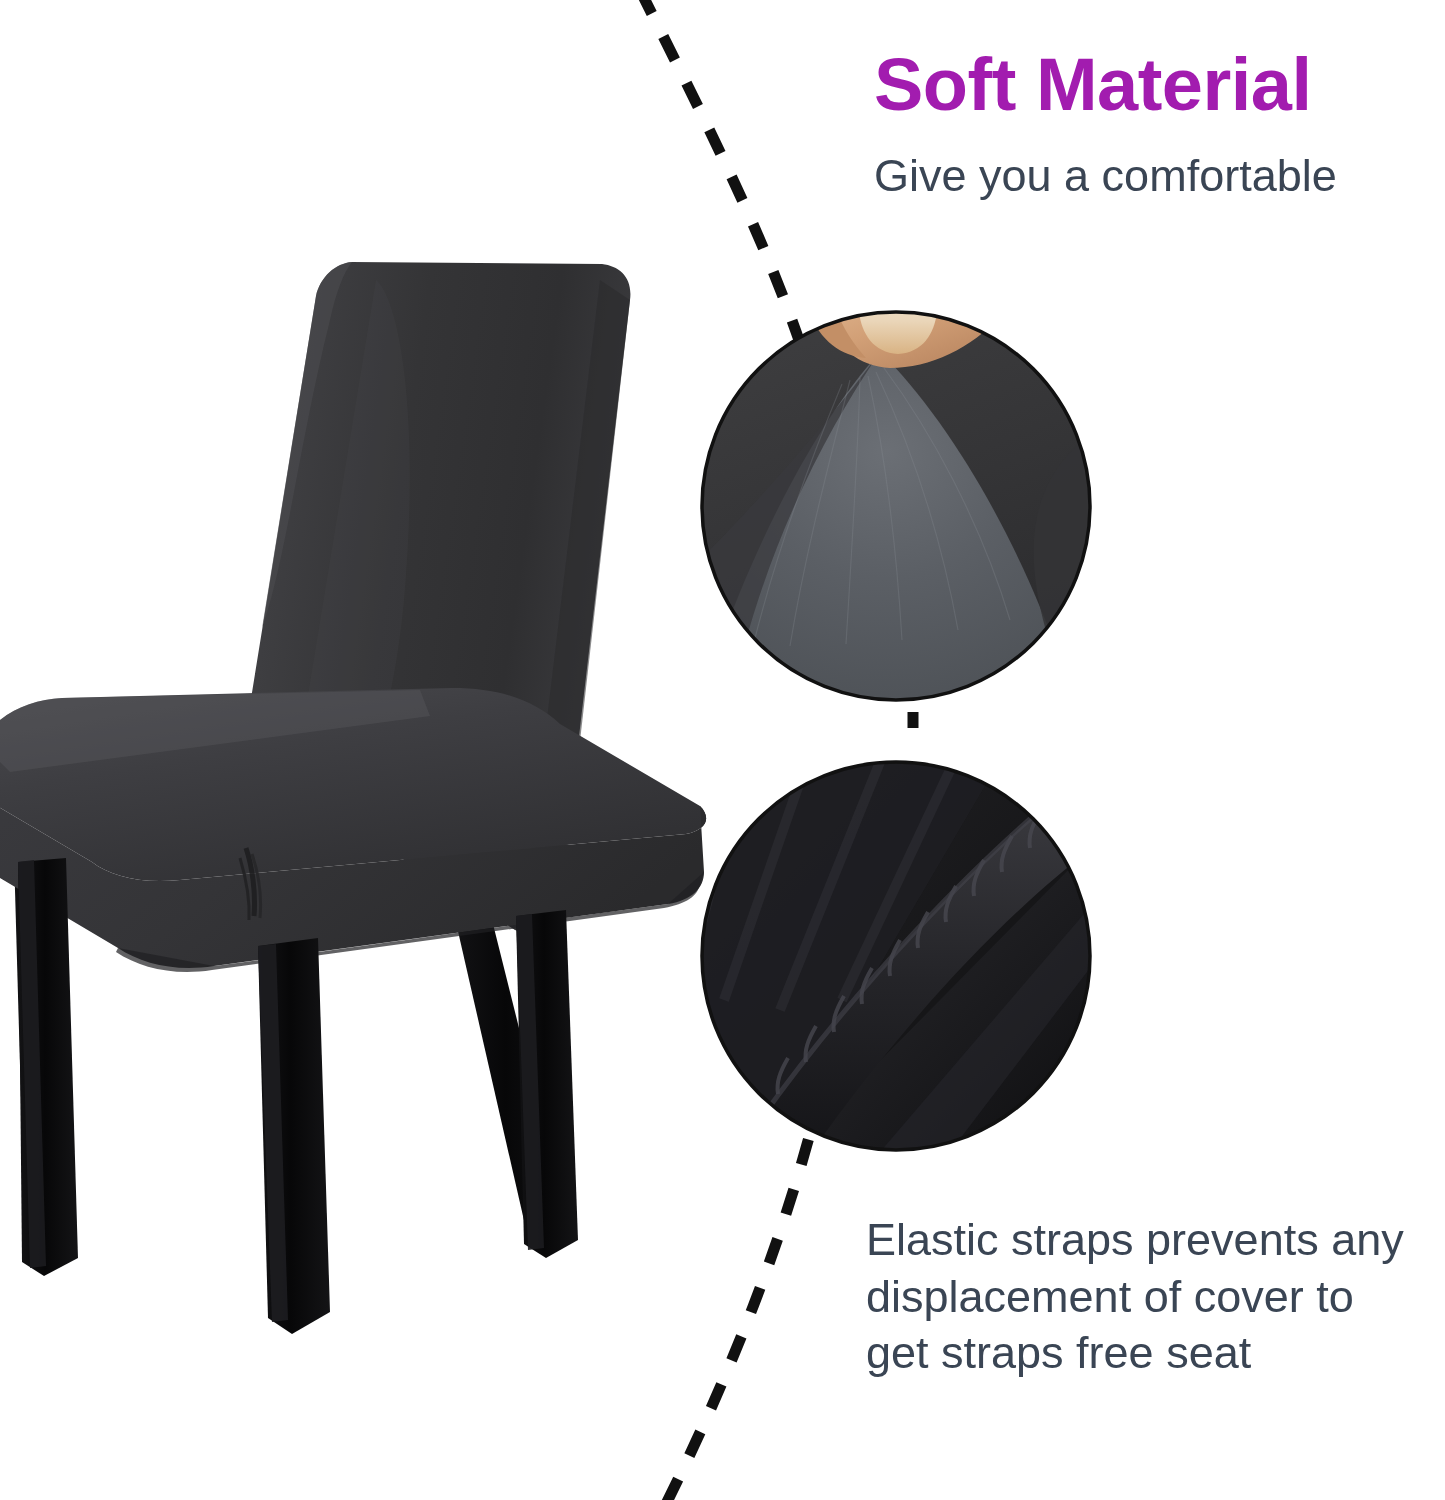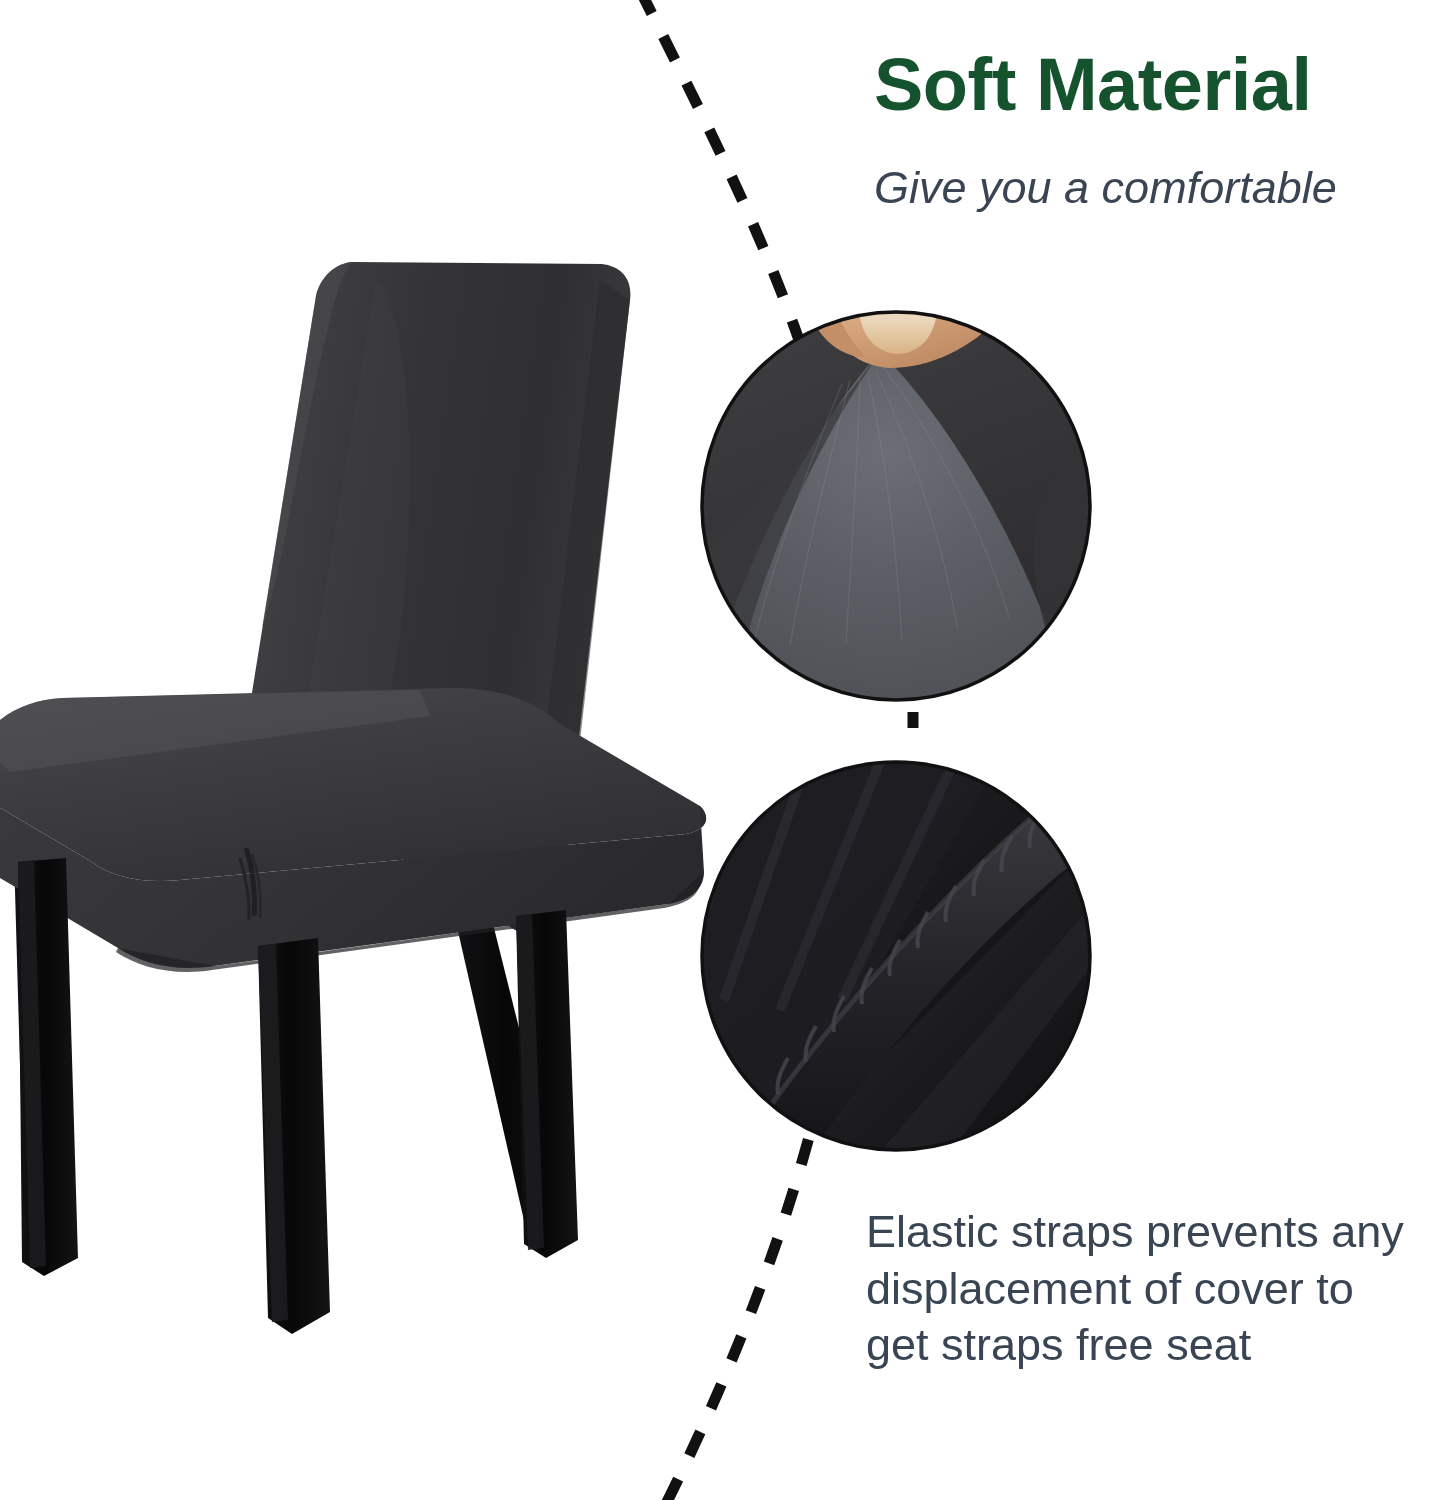--- a/index.html
+++ b/index.html
@@ -29,42 +29,42 @@
   }
 
   
   .txt-block {
     position: absolute;
     z-index: 40;
   }
   .heading {
     font-size: 72px;
     font-weight: bold;
-    color: #14532d;
+    color: #a21caf;
     letter-spacing: -0.5px;
     line-height: 1.05;
     white-space: nowrap;
     margin: 0;
   }
   .body-line {
     font-size: 45px;
     font-weight: normal;
     color: #3a4554;
     line-height: 1.26;
     white-space: nowrap;
     margin: 0;
   }
 
   #soft-material-block { left: 874px; top: 46px; }
   #soft-material-block .heading { font-size: 74px; }
-  #soft-material-block .body-wrap { margin-top: 36px; font-style: italic; }
+  #soft-material-block .body-wrap { margin-top: 24px; }
 
   #elastic-botton-block { left: 866px; top: 1178px; }
   #elastic-botton-block .heading { font-size: 74px; }
-  #elastic-botton-block .body-wrap { margin-top: 26px; }
+  #elastic-botton-block .body-wrap { margin-top: 34px; }
 </style>
 </head>
 <body>
 
 <div id="page">
 
   <svg class="art-svg" viewBox="0 0 1445 1500">
     <defs>
 
       <linearGradient id="backGrad" x1="0" y1="0" x2="1" y2="0.25">

